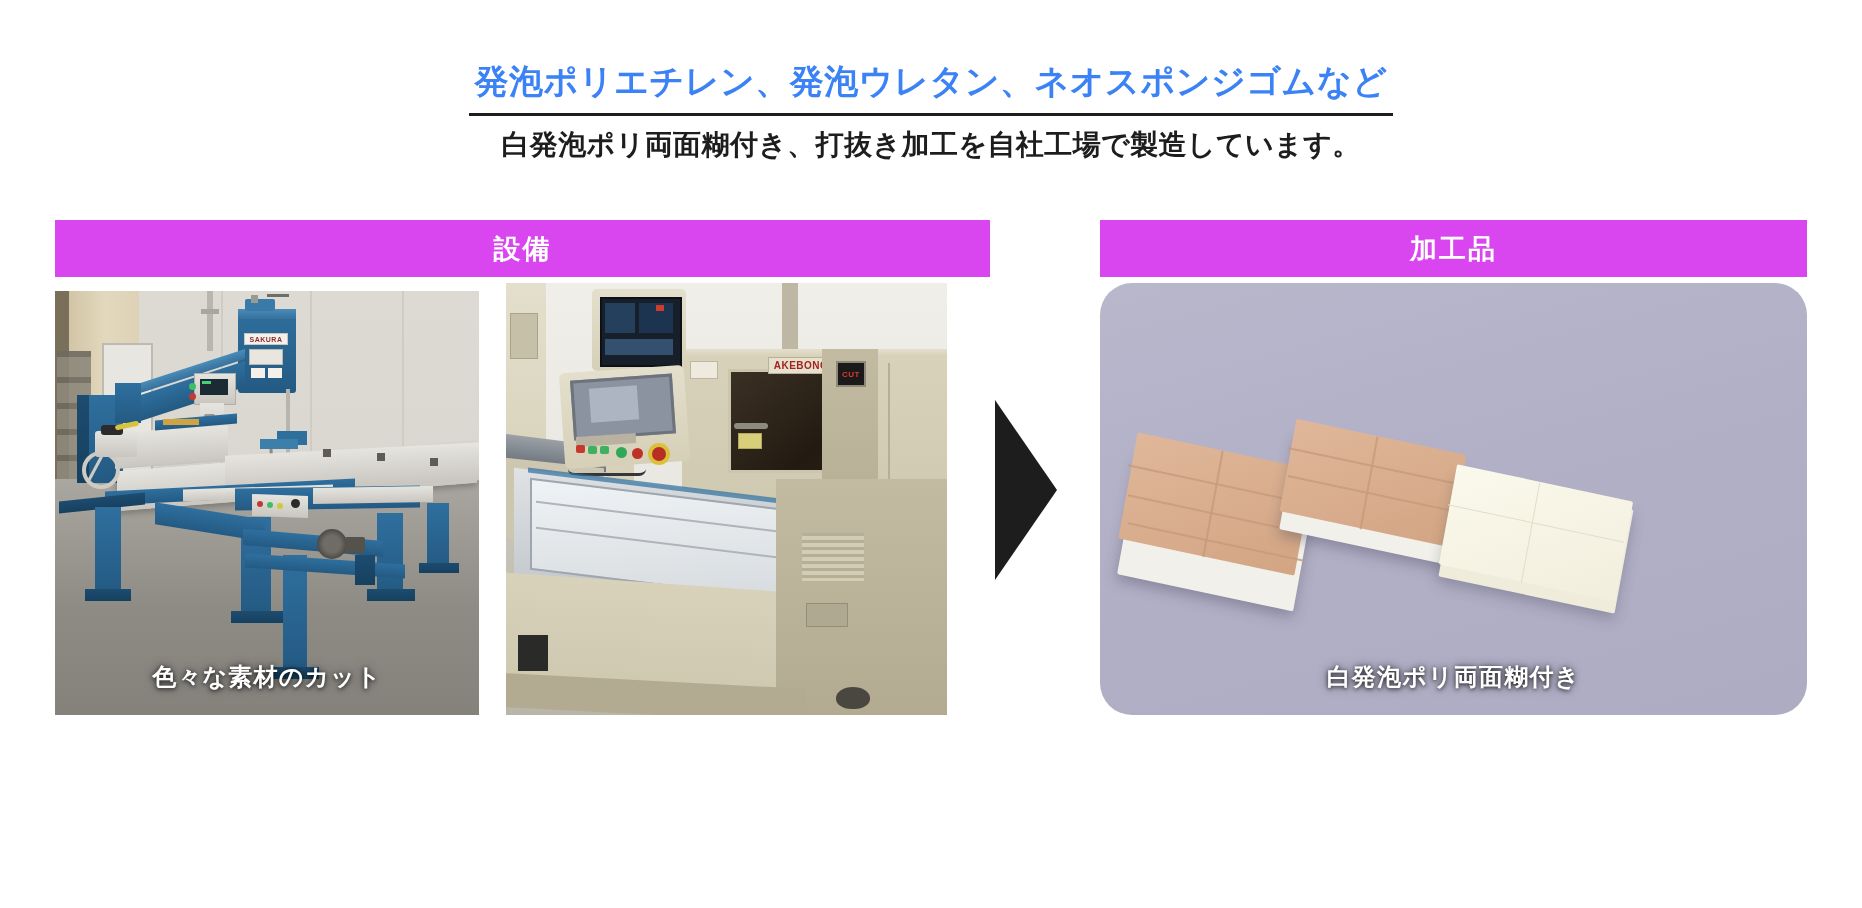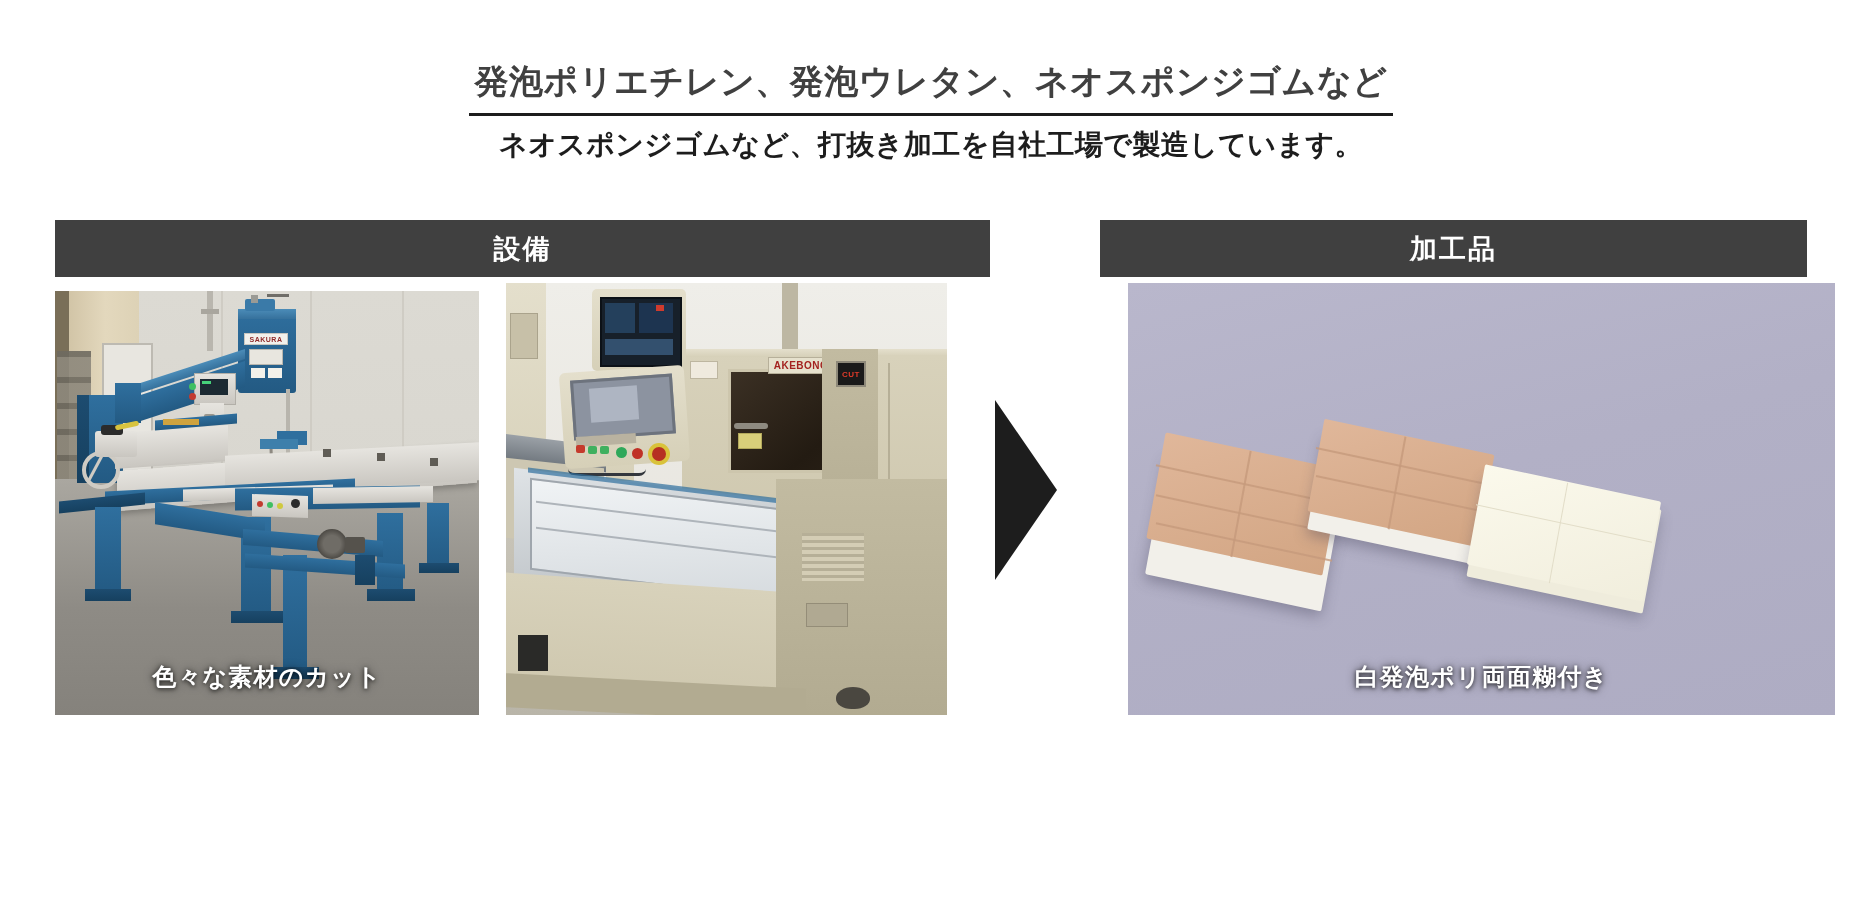--- a/index.html
+++ b/index.html
@@ -23,61 +23,61 @@
     width: 1862px;
     text-align: center;
   }
   .heading-inner {
     display: inline-block;
     text-align: center;
   }
   .headline {
     font-size: 34px;
     font-weight: bold;
-    color: #404040;
+    color: #3b82f6;
     letter-spacing: 0.5px;
     line-height: 1.25;
     padding: 0 6px 10px 6px;
     border-bottom: 3px solid #1d1d1d;
     white-space: nowrap;
   }
   .subheadline {
     font-size: 28px;
     font-weight: bold;
     color: #1d1d1d;
     letter-spacing: 0.4px;
     line-height: 1.25;
     padding-top: 11px;
     white-space: nowrap;
   }
 
   
   .bar {
     position: absolute;
     height: 57px;
-    background: #404040;
+    background: #d946ef;
     color: #ffffff;
     font-size: 27px;
     font-weight: bold;
     letter-spacing: 2px;
     display: flex;
     align-items: center;
     justify-content: center;
   }
   #bar-equipment { left: 55px;   top: 220px; width: 935px; }
   #bar-product   { left: 1100px; top: 220px; width: 707px; }
 
   
   .photo {
     position: absolute;
     overflow: hidden;
   }
   #photo-vertical { left: 55px;   top: 291px; width: 424px; height: 424px; }
   #photo-mp600    { left: 506px;  top: 283px; width: 441px; height: 432px; }
-  #photo-foam     { left: 1128px; top: 283px; width: 707px; height: 432px; }
+  #photo-foam     { left: 1100px; top: 283px; width: 707px; height: 432px; border-radius: 32px; }
 
   .photo-caption {
     position: absolute;
     left: 0;
     right: 0;
     bottom: 22px;
     text-align: center;
     color: #ffffff;
     font-size: 24px;
     font-weight: bold;
@@ -143,21 +143,21 @@
     width: 62px;
     height: 180px;
   }
 </style>
 </head>
 <body>
 
 <div class="heading-wrap">
   <div class="heading-inner">
     <div class="headline">発泡ポリエチレン、発泡ウレタン、ネオスポンジゴムなど</div>
-    <div class="subheadline">ネオスポンジゴムなど、打抜き加工を自社工場で製造しています。</div>
+    <div class="subheadline">白発泡ポリ両面糊付き、打抜き加工を自社工場で製造しています。</div>
   </div>
 </div>
 
 <div class="bar" id="bar-equipment">
   <span>設備</span>
 </div>
 <div class="bar" id="bar-product">
   <span>加工品</span>
 </div>
 

